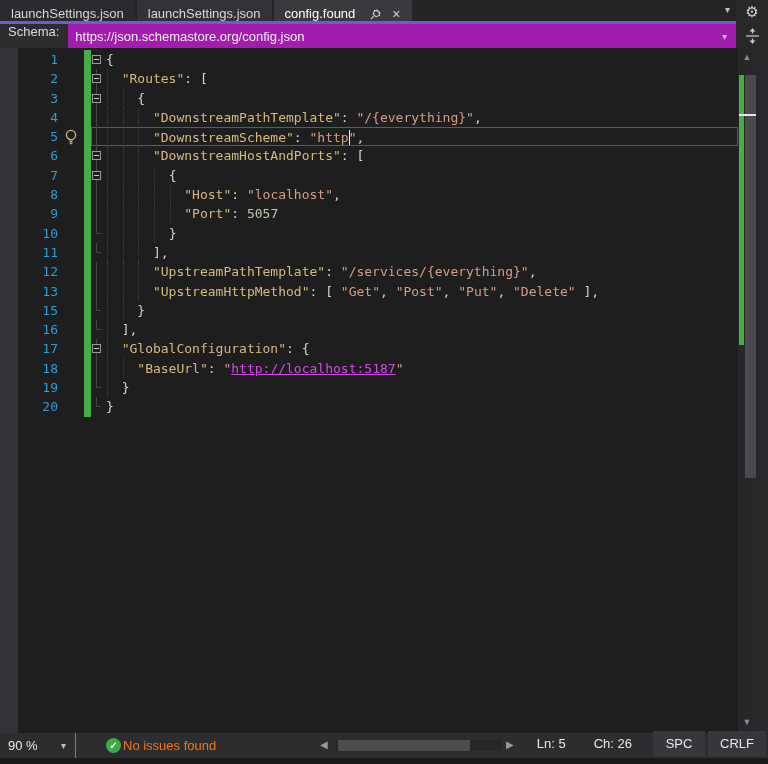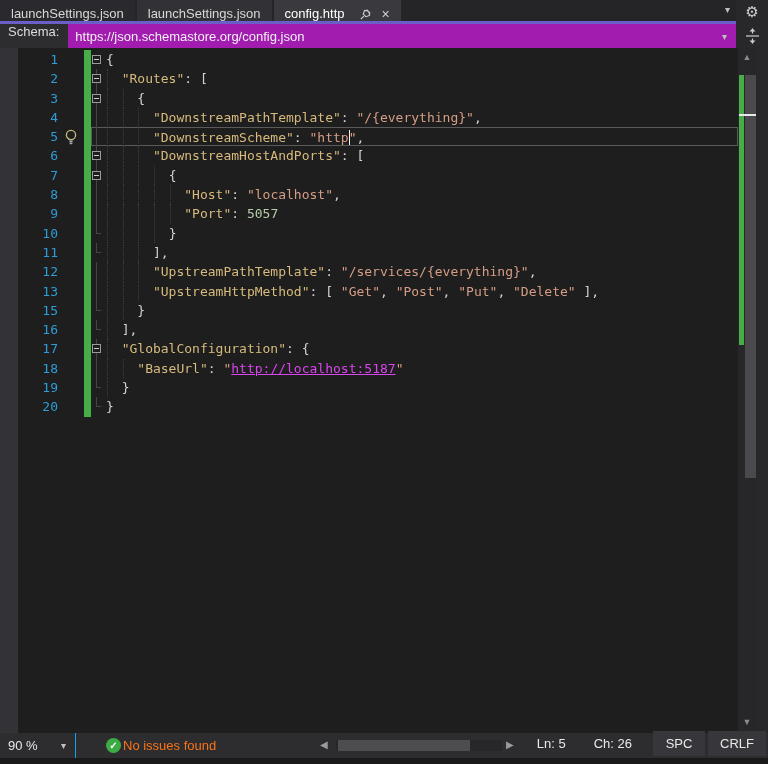--- a/index.html
+++ b/index.html
@@ -103,21 +103,21 @@
   <div class="topbar">
     <div class="tabrow">
 
       <div class="tab t0">
           <span class="label">launchSettings.json</span>
         </div>
         <div class="tab t1">
           <span class="label">launchSettings.json</span>
         </div>
         <div class="tab t2 active">
-          <span class="label">config.http</span>
+          <span class="label">config.found</span>
           <span class="tab-pin">
             <svg width="13" height="13" viewBox="0 0 14 14">
               <g stroke="#cfcfcf" fill="none" stroke-width="1.2">
                 <path d="M8.2 1.8 L12.2 5.8"></path>
                 <path d="M9.7 3.3 L6 2.6 L4.6 6.6 L7.4 9.4 L11.4 8 L10.7 4.3"></path>
                 <path d="M5.2 8.8 L2 12"></path>
               </g>
             </svg>
           </span>
           <span class="tab-close">×</span>

